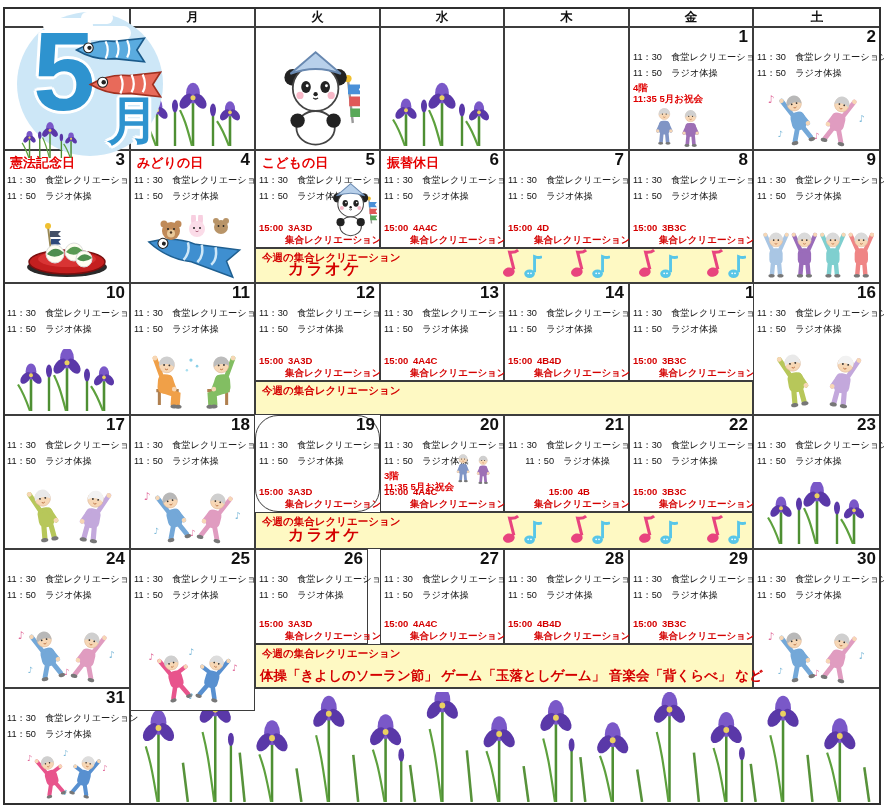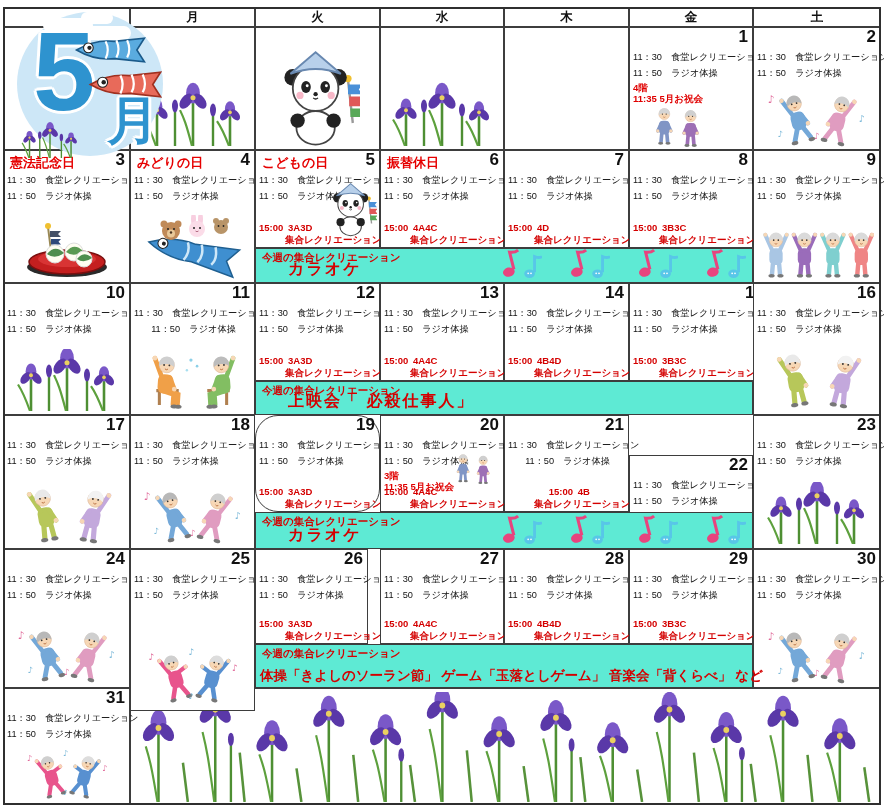--- a/index.html
+++ b/index.html
@@ -8,21 +8,21 @@
   #grid{position:absolute;left:3px;top:7px;width:878px;height:798px;}
   .frame{position:absolute;left:0;top:0;width:878px;height:798px;border:2.5px solid #2f2f2f;box-sizing:border-box;pointer-events:none;z-index:4;}
   .cell{position:absolute;border:1.5px solid #3d3d3d;box-sizing:border-box;background:#fff;}
   .hdr{display:flex;align-items:center;justify-content:center;font-weight:bold;font-size:12.5px;color:#111;}
   .num{position:absolute;top:0px;right:4px;font-size:17px;font-weight:bold;color:#111;line-height:1.1;}
   .holiday{position:absolute;top:3px;left:6px;font-size:13px;font-weight:bold;color:#e60000;}
   .sched{position:absolute;top:21px;left:3px;right:1px;font-size:9.2px;color:#111;line-height:1.75;white-space:nowrap;}
   .special{position:absolute;top:55px;left:3px;color:#e00000;font-weight:bold;font-size:9.5px;line-height:1.15;white-space:nowrap;}
   .meet{position:absolute;left:3px;bottom:1px;color:#d40000;font-weight:bold;font-size:9.5px;line-height:1.25;white-space:nowrap;}
   .meet .l2{padding-left:26px;}
-  .band{position:absolute;border:1.5px solid #3d3d3d;box-sizing:border-box;background:#5eead4;z-index:2;}
+  .band{position:absolute;border:1.5px solid #3d3d3d;box-sizing:border-box;background:#fef9c3;z-index:2;}
   .band .lbl{position:absolute;top:2px;left:6px;color:#d40000;font-weight:bold;font-size:10.5px;}
   .band .evt{position:absolute;bottom:2px;left:32px;color:#d40000;font-weight:bold;font-size:16px;letter-spacing:2px;white-space:nowrap;}
   .band.long .evt{left:4px;font-size:13.5px;letter-spacing:0;}
   .band .notesrow{position:absolute;right:6px;bottom:2px;display:flex;gap:26px;}
   .band .notesrow .np{width:42px;height:32px;}
   .art{position:absolute;pointer-events:none;}
   .art svg{display:block;width:100%;height:100%;}
   .art.ctr{left:50%;transform:translateX(-50%);}
   
   #logo{position:absolute;left:17px;top:10px;width:148px;height:148px;z-index:6;}
@@ -689,21 +689,21 @@
               <line x1="0" y1="60" x2="0" y2="20" stroke="#4e8f33" stroke-width="2.4"></line>
               <ellipse cx="0" cy="20" rx="3" ry="6.5" fill="#5a38a8"></ellipse>
             </g>
             <g transform="translate(78,0)">
               <line x1="0" y1="60" x2="0" y2="24" stroke="#4e8f33" stroke-width="2.4"></line>
               <ellipse cx="0" cy="24" rx="3" ry="6.5" fill="#5a38a8"></ellipse>
             </g>
           </svg>
         </div>
       </div>
-      <div class="cell" style="left: 127px; top: 276px; width: 125px; height: 132px; text-align: center;">
+      <div class="cell" style="left: 127px; top: 276px; width: 125px; height: 132px;">
         <div class="num">11</div>
         <div class="sched">
           <div>11：30　食堂レクリエーション</div>
           <div>11：50　ラジオ体操</div>
         </div>
         <div class="art ctr" style="bottom: 3px; width: 106px; height: 70px;">
           <svg viewBox="0 0 104 60" preserveAspectRatio="xMidYMax meet">
             <path d="M16 40 h22 M19 40 v14 M35 40 v14" stroke="#b08050" stroke-width="3" fill="none"></path>
             <path d="M66 40 h22 M69 40 v14 M85 40 v14" stroke="#b08050" stroke-width="3" fill="none"></path>
             <g transform="translate(26,18) rotate(4)">
@@ -985,21 +985,21 @@
         <div class="num">21</div>
         <div class="sched">
           <div>11：30　食堂レクリエーション</div>
           <div>11：50　ラジオ体操</div>
         </div>
         <div class="meet">
           <div><span>15:00</span> <span>4B</span></div>
           <div class="l2">集合レクリエーション</div>
         </div>
       </div>
-      <div class="cell" style="left: 626px; top: 408px; width: 124px; height: 97px; margin-top: 40px;">
+      <div class="cell" style="left: 626px; top: 408px; width: 124px; height: 97px;">
         <div class="num">22</div>
         <div class="sched">
           <div>11：30　食堂レクリエーション</div>
           <div>11：50　ラジオ体操</div>
         </div>
         <div class="meet">
           <div><span>15:00</span> <span>3B3C</span></div>
           <div class="l2">集合レクリエーション</div>
         </div>
       </div>
@@ -1325,21 +1325,20 @@
               </g>
               <ellipse cx="31" cy="27" rx="5.6" ry="4.4" fill="#58c6e8"></ellipse>
               <path d="M36.2 25.5 V9 Q41 11 44 9" stroke="#58c6e8" stroke-width="3" fill="none"></path>
               <circle cx="29.5" cy="26.5" r="0.9" fill="#fff"></circle>
               <circle cx="32.5" cy="26.5" r="0.9" fill="#fff"></circle>
             </svg></div>
         </div>
       </div>
       <div class="band" style="left: 252px; top: 374px; width: 498px; height: 34px;">
         <div class="lbl">今週の集合レクリエーション</div>
-        <div class="evt">上映会「 必殺仕事人」</div>
       </div>
       <div class="band" style="left: 252px; top: 505px; width: 498px; height: 37px;">
         <div class="lbl">今週の集合レクリエーション</div>
         <div class="evt">カラオケ</div>
         <div class="notesrow">
           <div class="np"><svg viewBox="0 0 44 34" preserveAspectRatio="xMidYMax meet">
               <g transform="rotate(-14 10 24)">
                 <ellipse cx="9" cy="25" rx="6.2" ry="4.8" fill="#e8447e"></ellipse>
                 <path d="M14.8 23.5 V5 Q20 7 24 5" stroke="#e8447e" stroke-width="3.2" fill="none"></path>
               </g>

